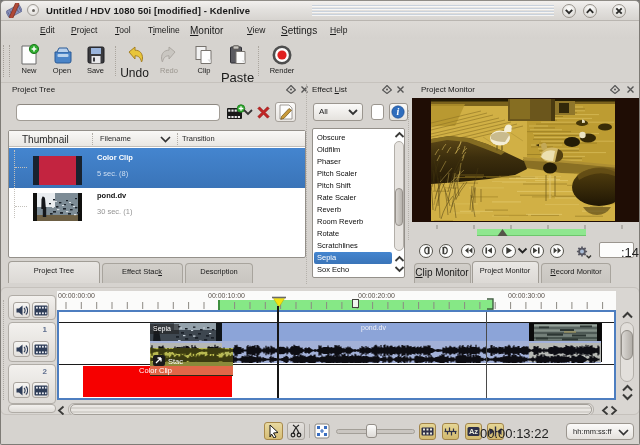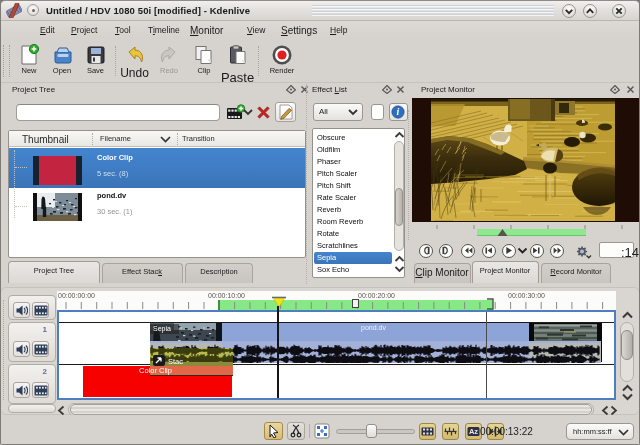--- a/index.html
+++ b/index.html
@@ -766,18 +766,18 @@
 <svg class="abs" style="left:464.5px;top:423px" width="17" height="17" viewBox="0 0 17 17">
     <rect x="2.5" y="4" width="12" height="9" rx="1.5" fill="#2e3048"></rect>
     <text x="8.5" y="11" font-size="7.5" font-weight="bold" fill="#e8e8da" text-anchor="middle" font-family="Liberation Sans,sans-serif">Az</text>
   </svg>
 <div class="abs" style="left:487px;top:423px;width:17px;height:17px;background:linear-gradient(#e5d695,#d2b96e);border:1px solid #a2854a;border-radius:3px"></div>
 <svg class="abs" style="left:487px;top:423px" width="17" height="17" viewBox="0 0 17 17">
     <path d="M8.5 3.5v10" stroke="#2e3048" stroke-width="1.4"></path>
     <path d="M2.5 5l4.5 3.5L2.5 12z" fill="#2e3048"></path>
     <path d="M14.5 5L10 8.5l4.5 3.5z" fill="#2e3048"></path>
   </svg>
-<div class="tx" style="left:480px;top:426px;font-size:10px;color:#222">00:00:13:22</div>
+<div class="tx" style="left:480px;top:426px;font-size:13px;color:#222">00:00:13:22</div>
 <div class="abs" style="left:566px;top:423px;width:68px;height:17px;background:linear-gradient(#fcfbfa,#e4e1dd);border:1px solid #9b968f;border-radius:4px"></div>
 <div class="tx" style="left:573px;top:427px;font-size:7.5px;color:#222">hh:mm:ss:ff</div>
 <svg class="abs" style="left:618px;top:429px" width="11" height="7">
     <path d="M1 1l4.5 4.5L10 1" fill="none" stroke="#333" stroke-width="1.7"></path>
   </svg>
 
 </body></html>

